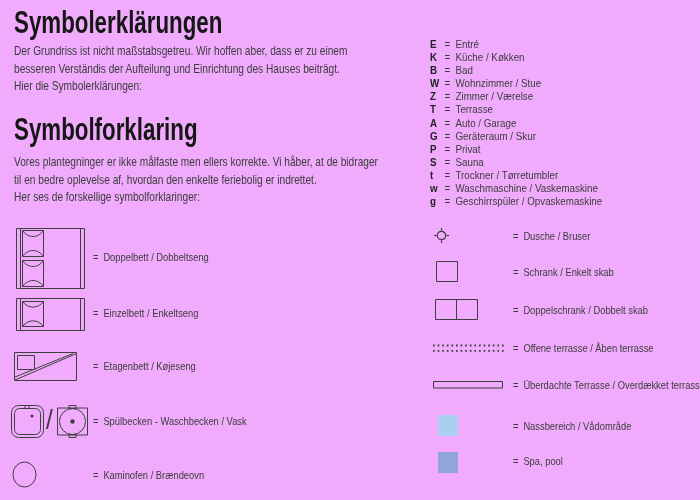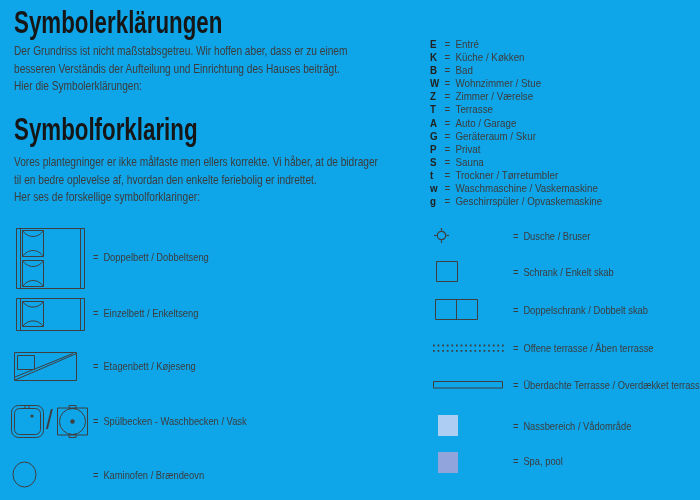--- a/index.html
+++ b/index.html
@@ -1,17 +1,17 @@
 <!DOCTYPE html>
 <html><head>
 <meta charset="utf-8">
 <style>
   html,body{margin:0;padding:0;background:#e9e9e9;}
   .page{
-    position:relative;width:700px;height:500px;background:#0ea5e9;
+    position:relative;width:700px;height:500px;background:#f0abfc;
     font-family:"Liberation Sans",sans-serif;color:#3d3d3d;overflow:hidden;
   }
   .abs{position:absolute;}
   h1.title{
     margin:0;font-size:31px;font-weight:700;color:#161616;white-space:nowrap;
     transform:scaleX(.72);transform-origin:left top;letter-spacing:0;
   }
   .para{
     font-size:13px;line-height:17.5px;white-space:nowrap;color:#3c3c3c;
     transform:scaleX(.78);transform-origin:left top;

